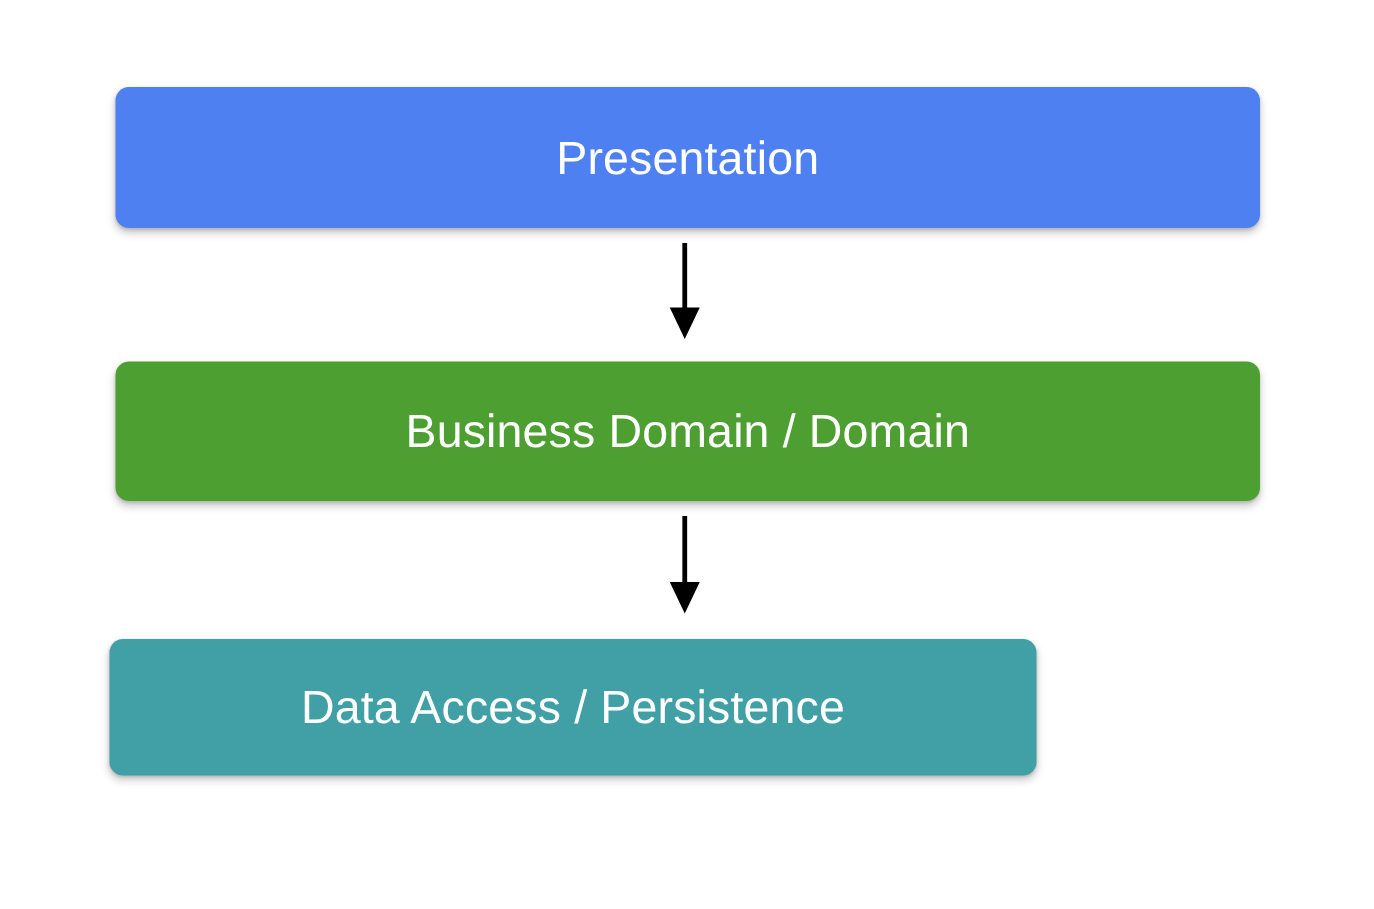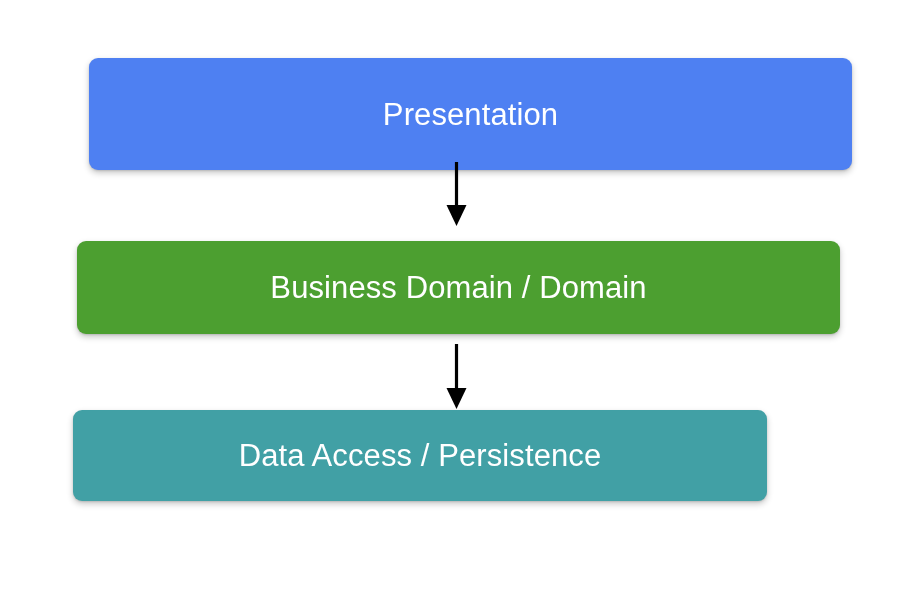--- a/index.html
+++ b/index.html
@@ -36,33 +36,32 @@
     letter-spacing: 0.1px;
     line-height: 1;
     white-space: nowrap;
     text-align: center;
   }
 
   #box-presentation {
     left: 77px;
     top: 58px;
     width: 763px;
-    height: 112px;
-    margin-left: 12px;
+    height: 94px;
   }
   #box-business-logic {
     left: 77px;
     top: 241px;
     width: 763px;
     height: 93px;
   }
   #box-data-access {
     left: 73px;
-    top: 410px;
-    width: 694px;
+    top: 426px;
+    width: 618px;
     height: 91px;
   }
 
   
   .arrow-connector {
     position: absolute;
     left: 432px;
     width: 50px;
   }
   #arrow-presentation-to-business {

